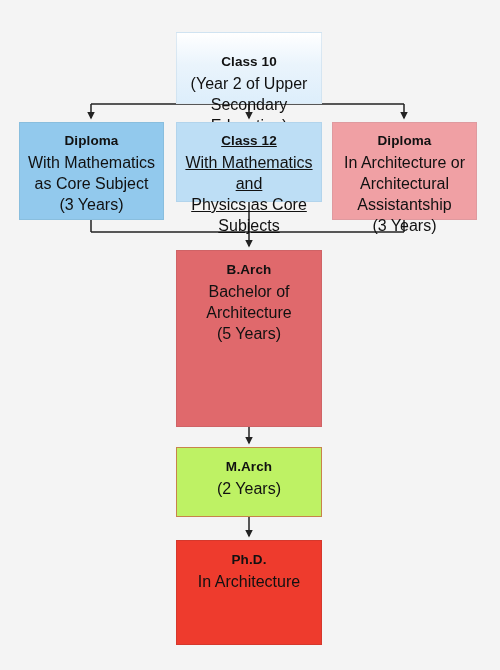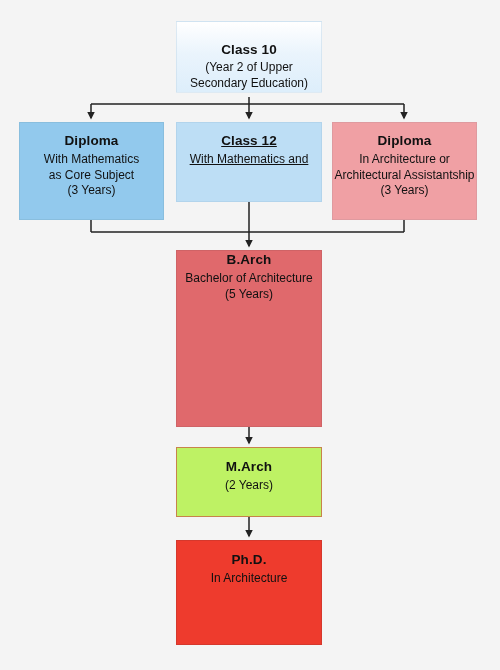--- a/index.html
+++ b/index.html
@@ -32,31 +32,30 @@
     line-height: 1.32;
     border: 1px solid rgba(150,150,150,0.40);
   }
   .node .title {
     font-size: 13.5px;
     font-weight: bold;
     letter-spacing: 0.1px;
     margin-bottom: 2px;
   }
   .node .sub {
-    font-size: 12px;
+    font-size: 16px;
     font-weight: normal;
   }
 
   
   #node-class10 {
-    left: 176px; top: 21px; width: 146px; height: 72px;
+    left: 176px; top: 32px; width: 146px; height: 72px;
     background: linear-gradient(180deg, #ffffff 0%, #eaf4fc 45%, #ddeefb 100%);
     border-color: rgba(200,220,235,0.6);
-    padding-top: 9px;
-    justify-content: flex-end;
+    padding-top: 20px;
   }
   #node-diploma-math {
     left: 19px; top: 122px; width: 145px; height: 98px;
     background: #92c9ed;
     border-color: rgba(130,180,210,0.55);
     padding-top: 9px;
   }
   #node-class12 {
     left: 176px; top: 122px; width: 146px; height: 80px;
     background: #bddef5;
@@ -67,21 +66,21 @@
   #node-diploma-arch {
     left: 332px; top: 122px; width: 145px; height: 98px;
     background: #f0a0a4;
     border-color: rgba(210,150,155,0.55);
     padding-top: 9px;
   }
   #node-barch {
     left: 176px; top: 250px; width: 146px; height: 177px;
     background: #e0696c;
     border-color: rgba(195,95,98,0.6);
-    padding-top: 0;
+    padding-top: 10px;
   }
   #node-march {
     left: 176px; top: 447px; width: 146px; height: 70px;
     background: #bef264;
     border-color: rgba(205,70,62,0.65);
     padding-top: 10px;
   }
   #node-phd {
     left: 176px; top: 540px; width: 146px; height: 105px;
     background: #ee3b2d;
@@ -129,20 +128,21 @@
   <div class="node" id="node-diploma-math">
     <div class="title">Diploma</div>
     <div class="sub">With Mathematics</div>
     <div class="sub">as Core Subject</div>
     <div class="sub">(3 Years)</div>
   </div>
 
   <div class="node" id="node-class12">
     <div class="title">Class 12</div>
     <div class="sub">With Mathematics and</div>
+    <div class="sub">Physics as Core Subjects</div>
   </div>
 
   <div class="node" id="node-diploma-arch">
     <div class="title">Diploma</div>
     <div class="sub">In Architecture or</div>
     <div class="sub">Architectural Assistantship</div>
     <div class="sub">(3 Years)</div>
   </div>
 
   <div class="node" id="node-barch">

